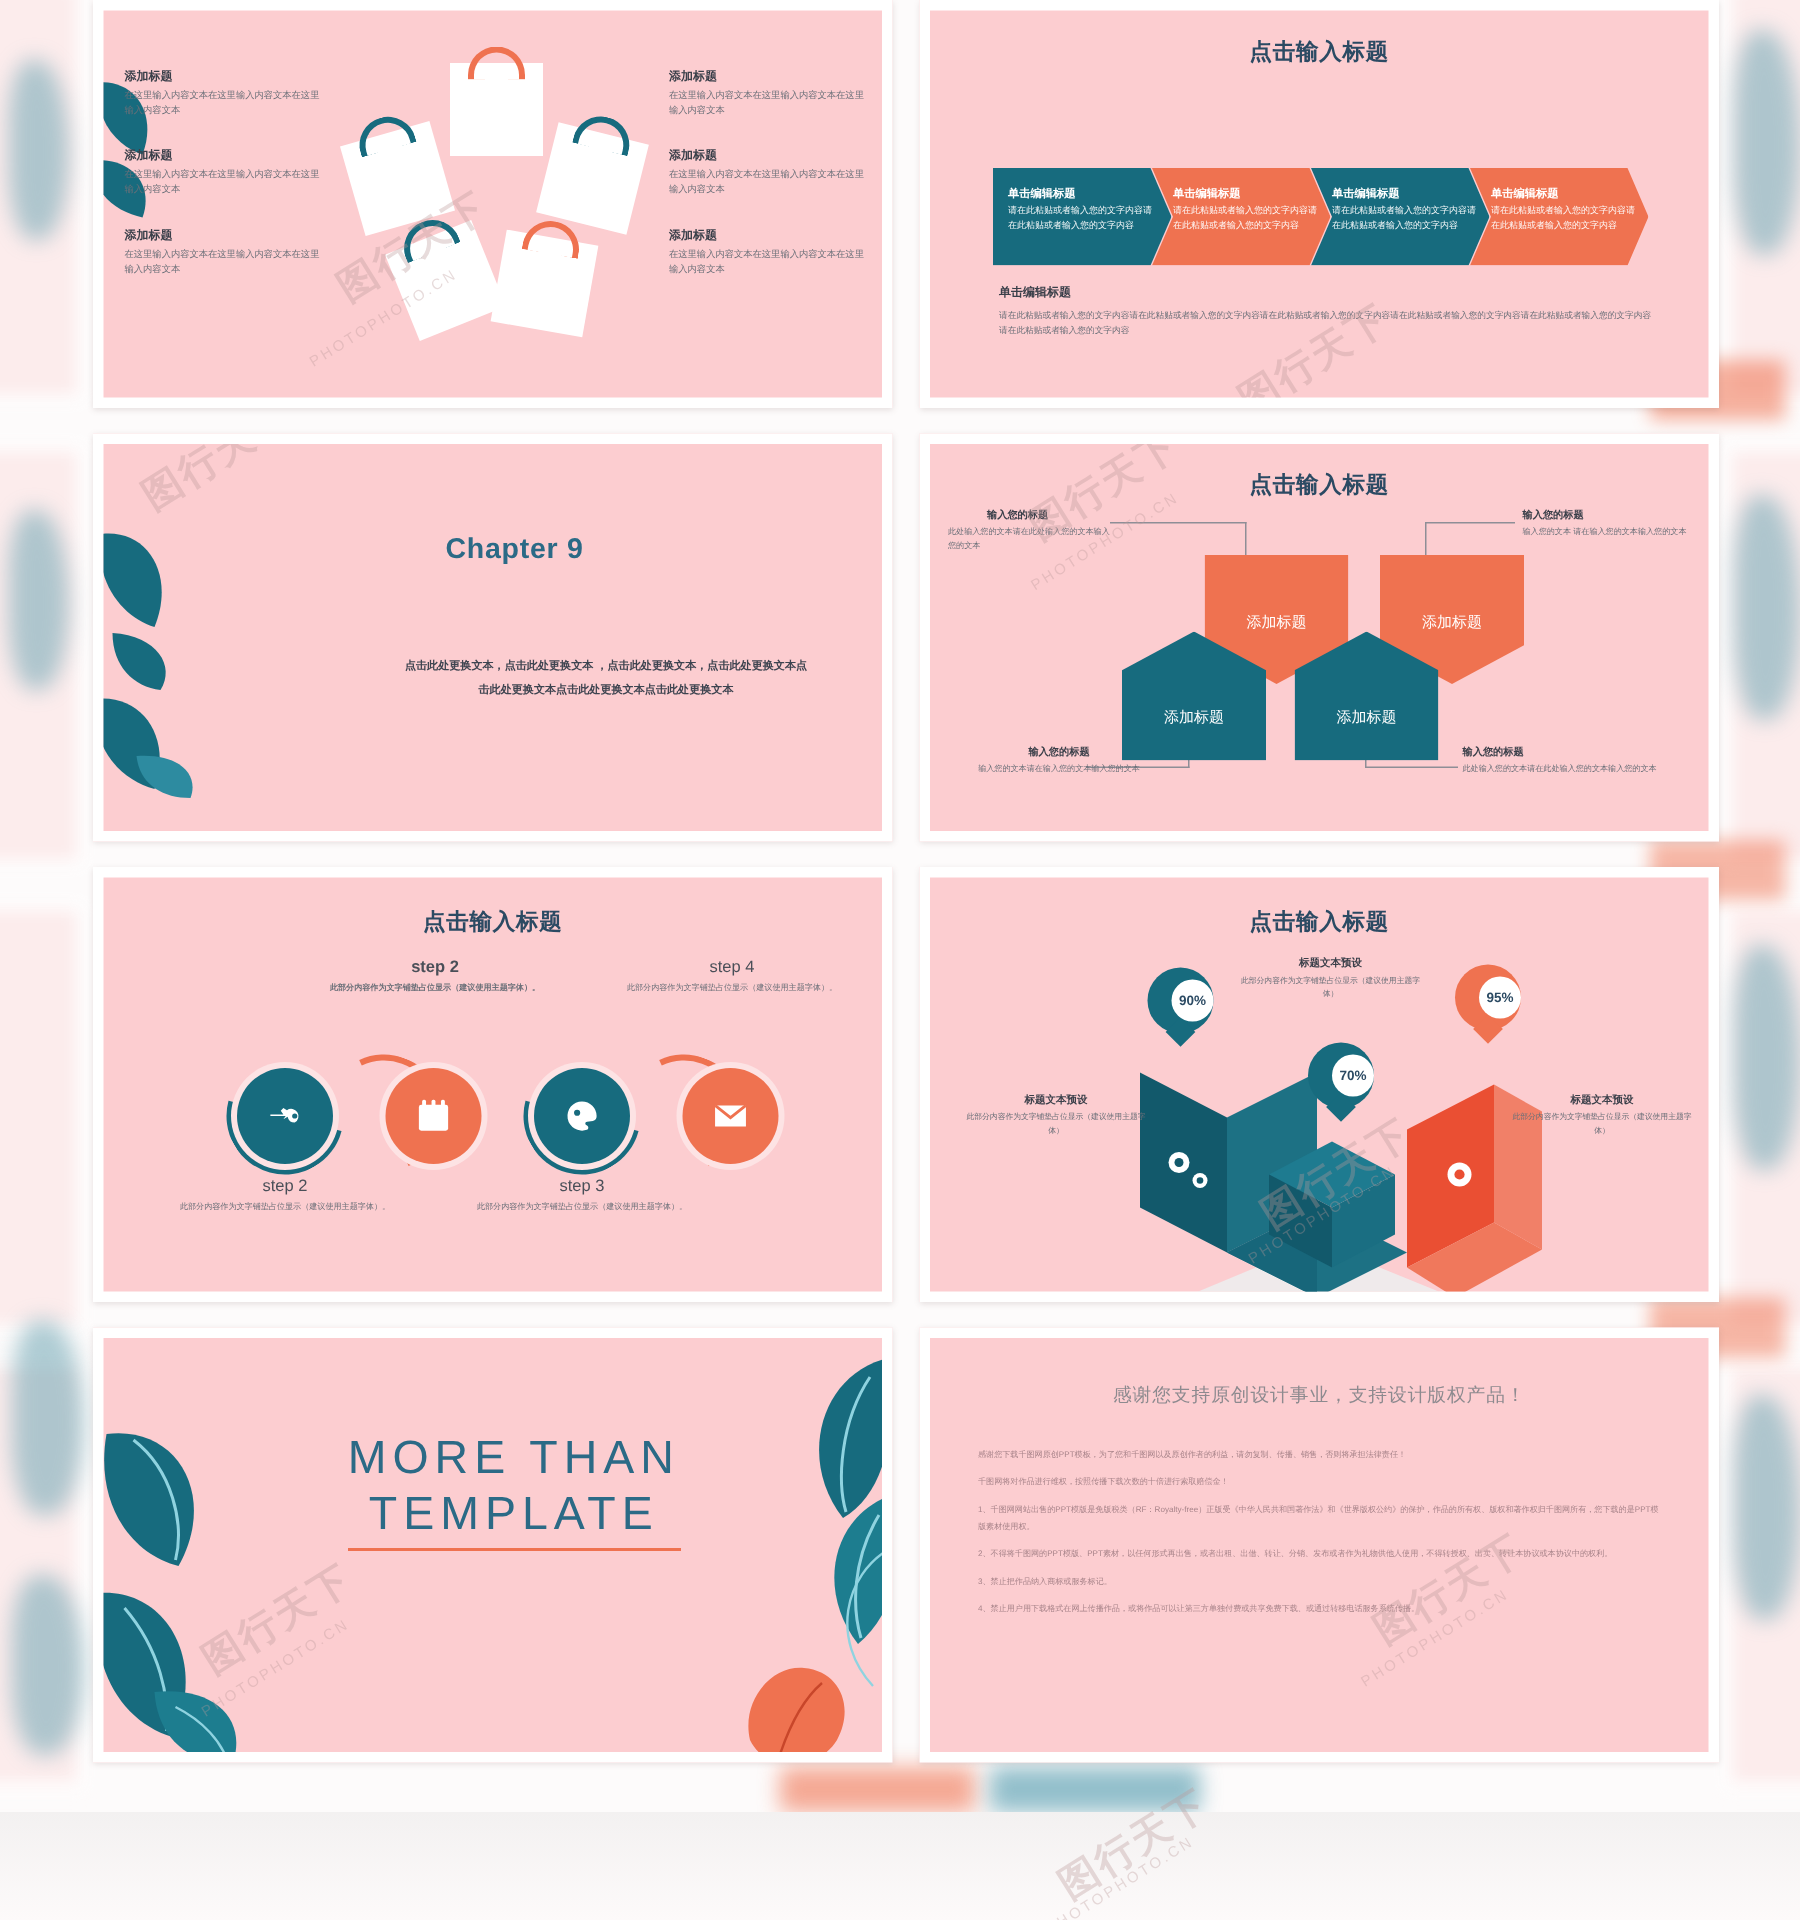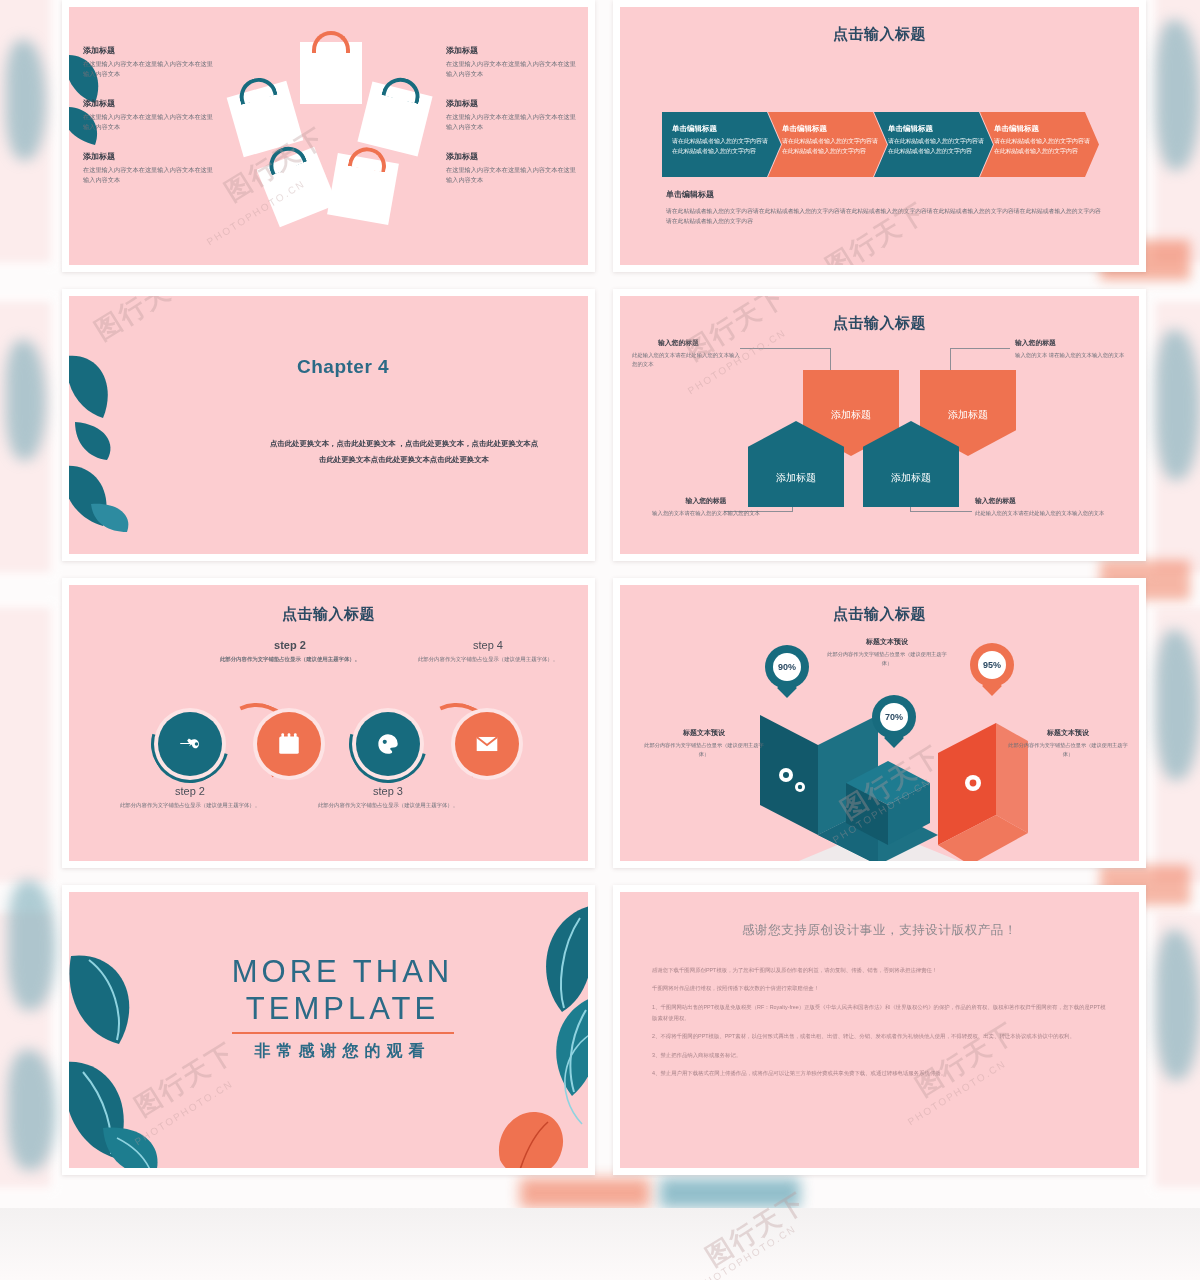--- a/index.html
+++ b/index.html
@@ -111,21 +111,21 @@
     box-shadow:0 0 0 4px #fde3e4;
   }
   .stepcirc svg{ width:26px; height:26px; fill:#fff; }
   .arc{ position:absolute; width:78px; height:78px; border-radius:50%; }
   .steplbl{ position:absolute; width:150px; text-align:center; }
   .steplbl .st{ font-size:11px; color:#4a4f58; margin-bottom:4px; }
   .steplbl .mini-b{ font-size:5.4px; line-height:1.7; }
 
   
   .pin{ position:absolute; width:44px; }
-  .pin .head{ width:44px; height:44px; border-radius:50%; display:flex; align-items:center; justify-content:center; }
+  .pin .head{ width:44px; height:44px; border-radius:50%; display:flex; align-items:center; justify-content:flex-end; }
   .pin .tip{ position:absolute; left:50%; top:36px; width:14px; height:14px; transform:translateX(-50%) rotate(45deg); }
   .pin .inner{ width:28px; height:28px; border-radius:50%; background:#fff; display:flex; align-items:center; justify-content:center;
     font-size:9px; font-weight:bold; color:#2b4a63; z-index:2;}
   .plabel{ position:absolute; width:120px; }
   .plabel .mini-h{ font-size:7px; margin-bottom:3px; }
   .plabel .mini-b{ font-size:5.2px; line-height:1.65; }
 
   
   .thx{ position:absolute; left:0; right:0; top:62px; text-align:center;padding-left:28px; }
   .thx .l1{ font-size:31px; color:#2b6a86; letter-spacing:4px; line-height:1.18; }
@@ -284,21 +284,21 @@
 
   <div class="row">
 
     <div class="slide s3">
       <svg class="corner-leaves cl-left" width="78" height="210" viewBox="0 0 78 210">
         <path d="M6 30 C38 26 56 58 42 92 C22 86 2 64 6 30Z" fill="#176b7e"></path>
         <path d="M14 96 C44 98 56 118 46 134 C28 132 14 118 14 96Z" fill="#176b7e"></path>
         <path d="M2 140 C34 136 54 166 42 200 C20 194 0 174 2 140Z" fill="#176b7e"></path>
         <path d="M30 178 C58 176 72 190 66 206 C46 206 32 196 30 178Z" fill="#2d8ba0"></path>
       </svg>
-      <div class="ch-num">Chapter 4</div>
+      <div class="ch-num">Chapter 9</div>
       <div class="ch-body">点击此处更换文本，点击此处更换文本 ，点击此处更换文本，点击此处更换文本点击此处更换文本点击此处更换文本点击此处更换文本</div>
       <div class="wm" style="left:20px;top:-10px;">
         <span class="big">图行天下</span>
       </div>
     </div>
 
     <div class="slide s4">
       <div class="s-title" style="margin-top:18px;">点击输入标题</div>
 
       <div class="conn" style="left:210px;top:52px;width:1px;height:22px;border-left:1px solid #8e8e96;"></div>
@@ -489,21 +489,20 @@
       </svg>
       <svg style="position:absolute;right:14px;bottom:-16px;" width="86" height="80" viewBox="0 0 86 80">
         <path d="M12 56 C6 30 26 6 48 8 C72 10 82 34 70 56 C58 76 24 80 12 56Z" fill="#ef7250"></path>
         <path d="M30 72 C36 52 46 30 60 18" fill="none" stroke="#c8462a" stroke-width="1.6"></path>
       </svg>
 
       <div class="thx">
         <div class="l1">MORE  THAN</div>
         <div class="l1">TEMPLATE</div>
         <div class="rule"></div>
-        <div class="l2">非常感谢您的观看</div>
       </div>
       <div class="wm" style="left:60px;top:170px;">
         <span class="big">图行天下</span>
       </div>
       <div class="wm" style="left:58px;top:215px;">PHOTOPHOTO.CN</div>
     </div>
 
     <div class="slide s8 tall">
       <div class="cp-sub">感谢您支持原创设计事业，支持设计版权产品！</div>
       <div class="cp-body">

